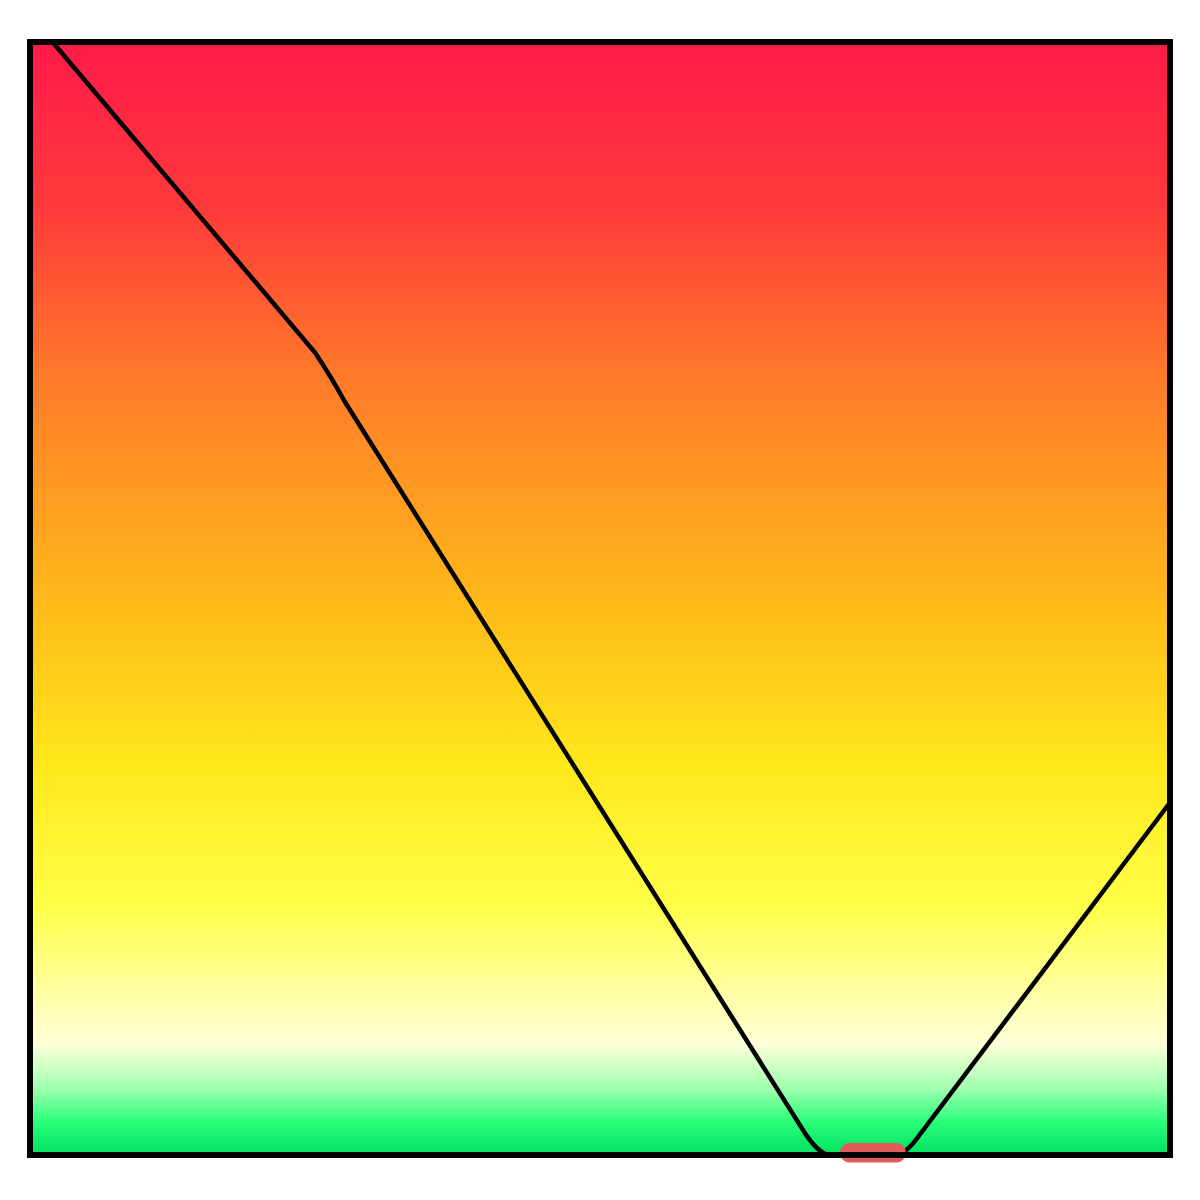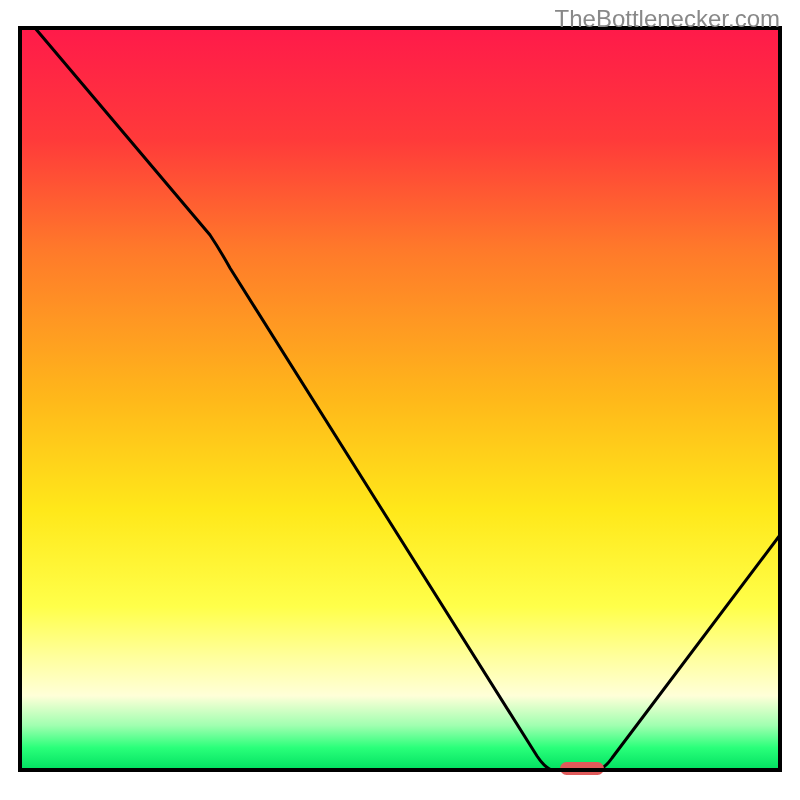--- a/index.html
+++ b/index.html
@@ -4,21 +4,20 @@
 <style>
 body { margin: 0; padding: 0; background: #fff; }
 .chart-container { width: 800px; height: 800px; position: relative; }
 .watermark { position: absolute; top: 5px; right: 20px; font-family: Arial, sans-serif; font-size: 24px; color: #888; font-weight: normal; z-index: 10; }
 svg { display: block; }
 </style>
 </head>
 <body>
 
 <div class="chart-container">
-  <div class="watermark">TheBottlenecker.com</div>
   <svg width="800" height="800" viewBox="0 0 800 800">
     <defs>
       <linearGradient id="bg-grad" x1="0%" y1="0%" x2="0%" y2="100%">
         <stop offset="0%" stop-color="#ff1a4a"></stop>
         <stop offset="15%" stop-color="#ff3a3a"></stop>
         <stop offset="30%" stop-color="#ff7a2a"></stop>
         <stop offset="50%" stop-color="#ffb81a"></stop>
         <stop offset="65%" stop-color="#ffe81a"></stop>
         <stop offset="78%" stop-color="#ffff4a"></stop>
         <stop offset="85%" stop-color="#ffffa0"></stop>

